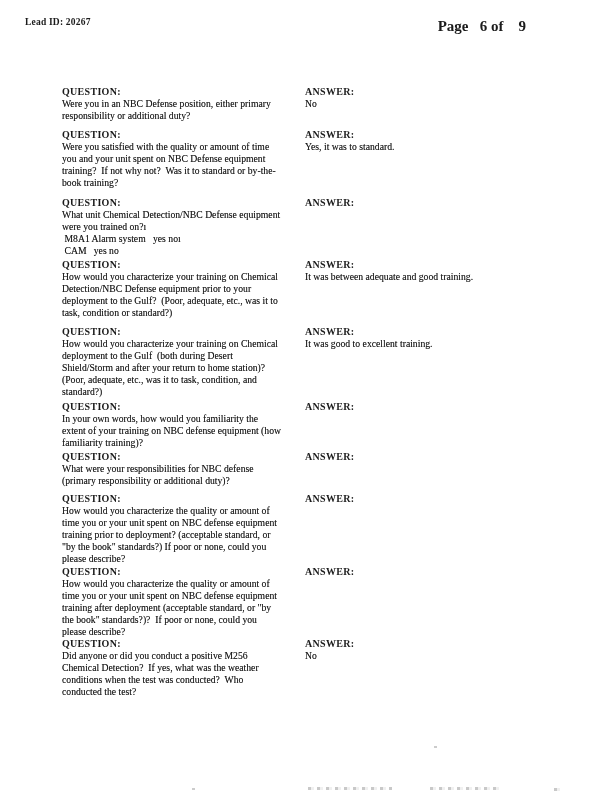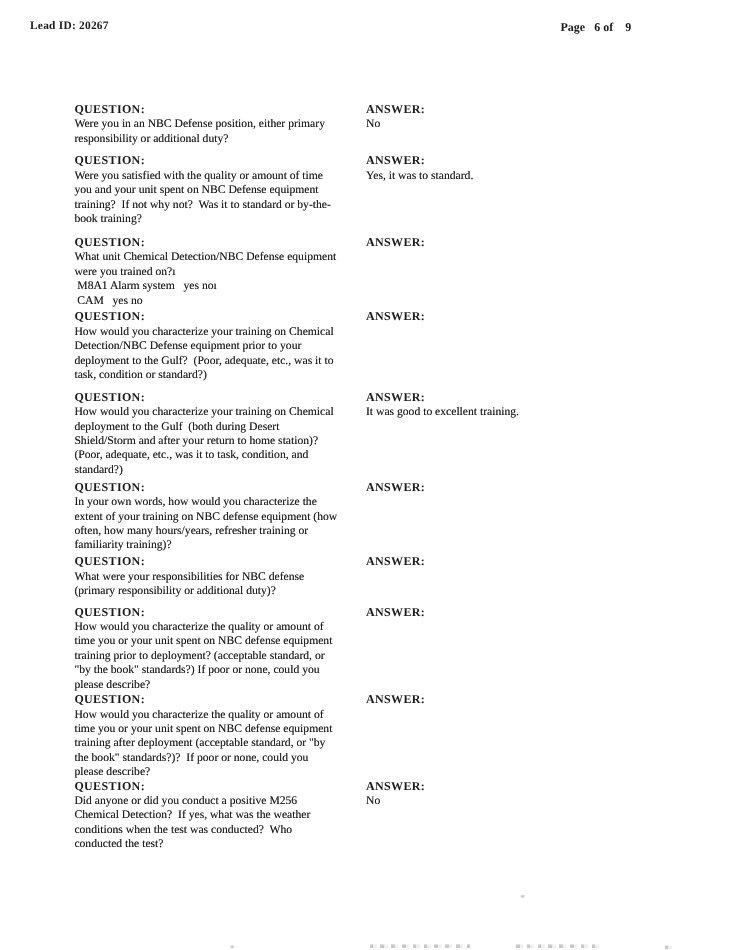--- a/index.html
+++ b/index.html
@@ -23,21 +23,21 @@
     top: 17px;
     font-size: 9.5px;
     font-weight: bold;
     letter-spacing: 0.2px;
     white-space: pre;
   }
   .page-number {
     position: absolute;
     right: 34px;
     top: 18px;
-    font-size: 10px;
+    font-size: 15px;
     font-weight: bold;
     white-space: pre;
     text-align: center;
   }
   
   .qa-list {
     position: absolute;
     left: 62px;
     top: 86px;
     width: 532px;
@@ -146,42 +146,42 @@
       <div class="qa-block">
         <div class="q-col">
           <div class="qa-heading">QUESTION:</div>
           <div class="q-line">How would you characterize your training on Chemical</div>
           <div class="q-line">Detection/NBC Defense equipment prior to your</div>
           <div class="q-line">deployment to the Gulf?  (Poor, adequate, etc., was it to</div>
           <div class="q-line">task, condition or standard?)</div>
         </div>
         <div class="a-col">
           <div class="qa-heading">ANSWER:</div>
+          <div class="a-text">It was between adequate and good training.</div>
         </div>
       </div>
       <div class="qa-block">
         <div class="q-col">
           <div class="qa-heading">QUESTION:</div>
           <div class="q-line">How would you characterize your training on Chemical</div>
           <div class="q-line">deployment to the Gulf  (both during Desert</div>
           <div class="q-line">Shield/Storm and after your return to home station)?</div>
           <div class="q-line">(Poor, adequate, etc., was it to task, condition, and</div>
           <div class="q-line">standard?)</div>
         </div>
         <div class="a-col">
           <div class="qa-heading">ANSWER:</div>
           <div class="a-text">It was good to excellent training.</div>
         </div>
       </div>
       <div class="qa-block">
         <div class="q-col">
           <div class="qa-heading">QUESTION:</div>
-          <div class="q-line">In your own words, how would you characterize the</div>
+          <div class="q-line">In your own words, how would you familiarity the</div>
           <div class="q-line">extent of your training on NBC defense equipment (how</div>
-          <div class="q-line">often, how many hours/years, refresher training or</div>
           <div class="q-line">familiarity training)?</div>
         </div>
         <div class="a-col">
           <div class="qa-heading">ANSWER:</div>
           <div class="a-text"></div>
         </div>
       </div>
       <div class="qa-block">
         <div class="q-col">
           <div class="qa-heading">QUESTION:</div>

